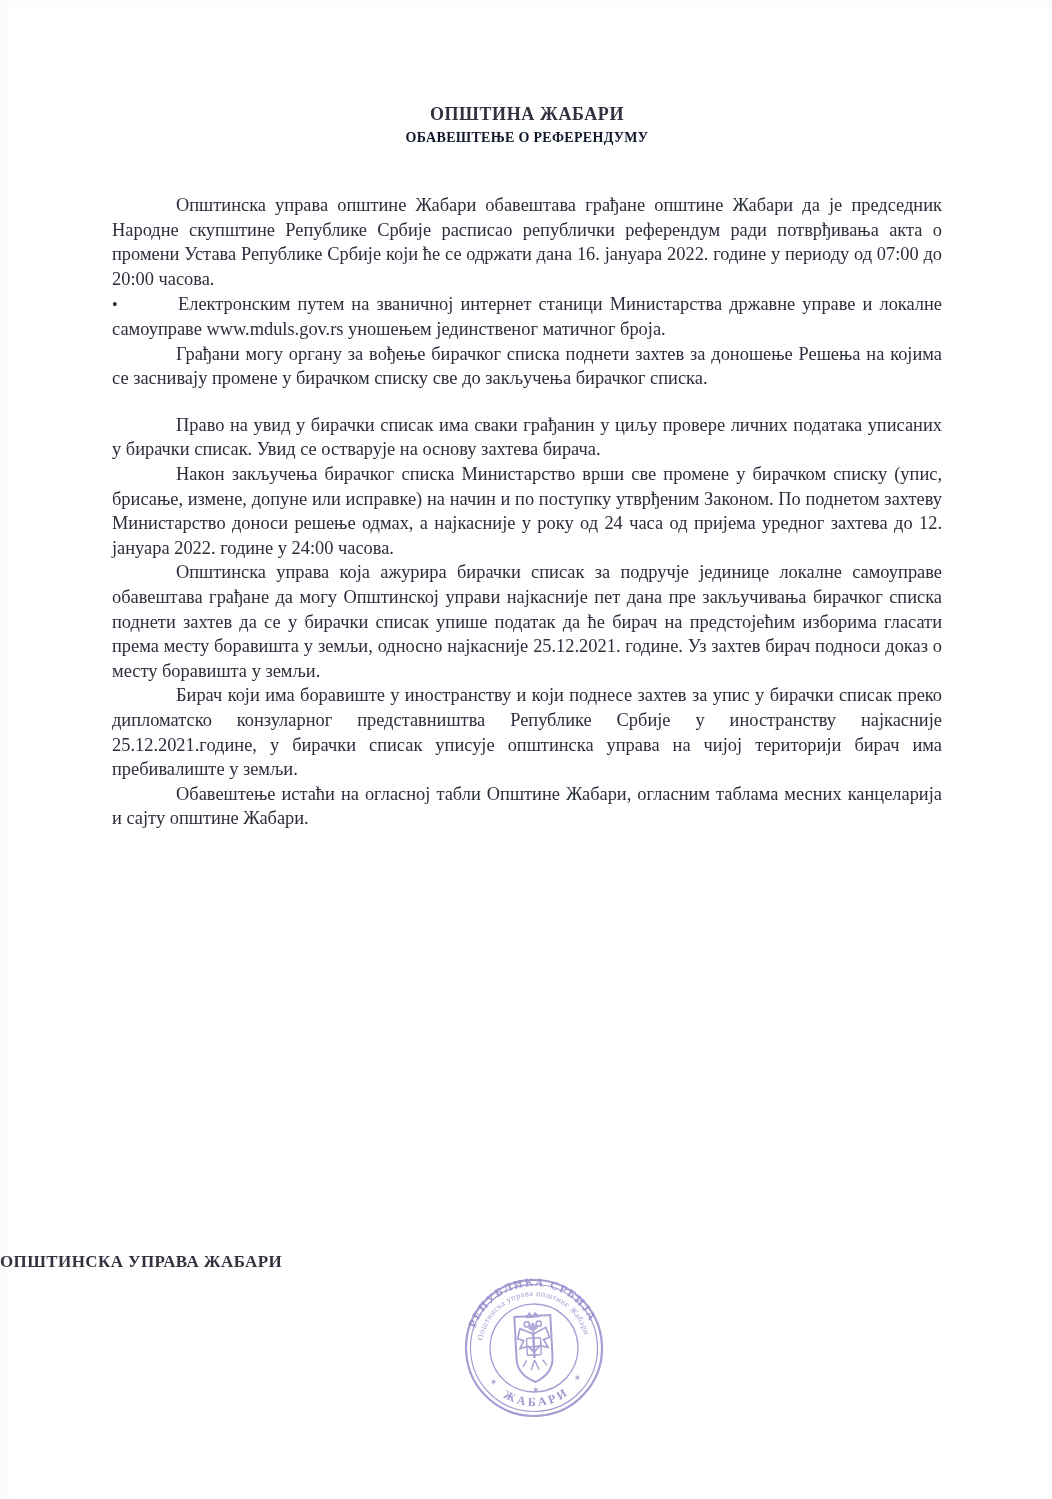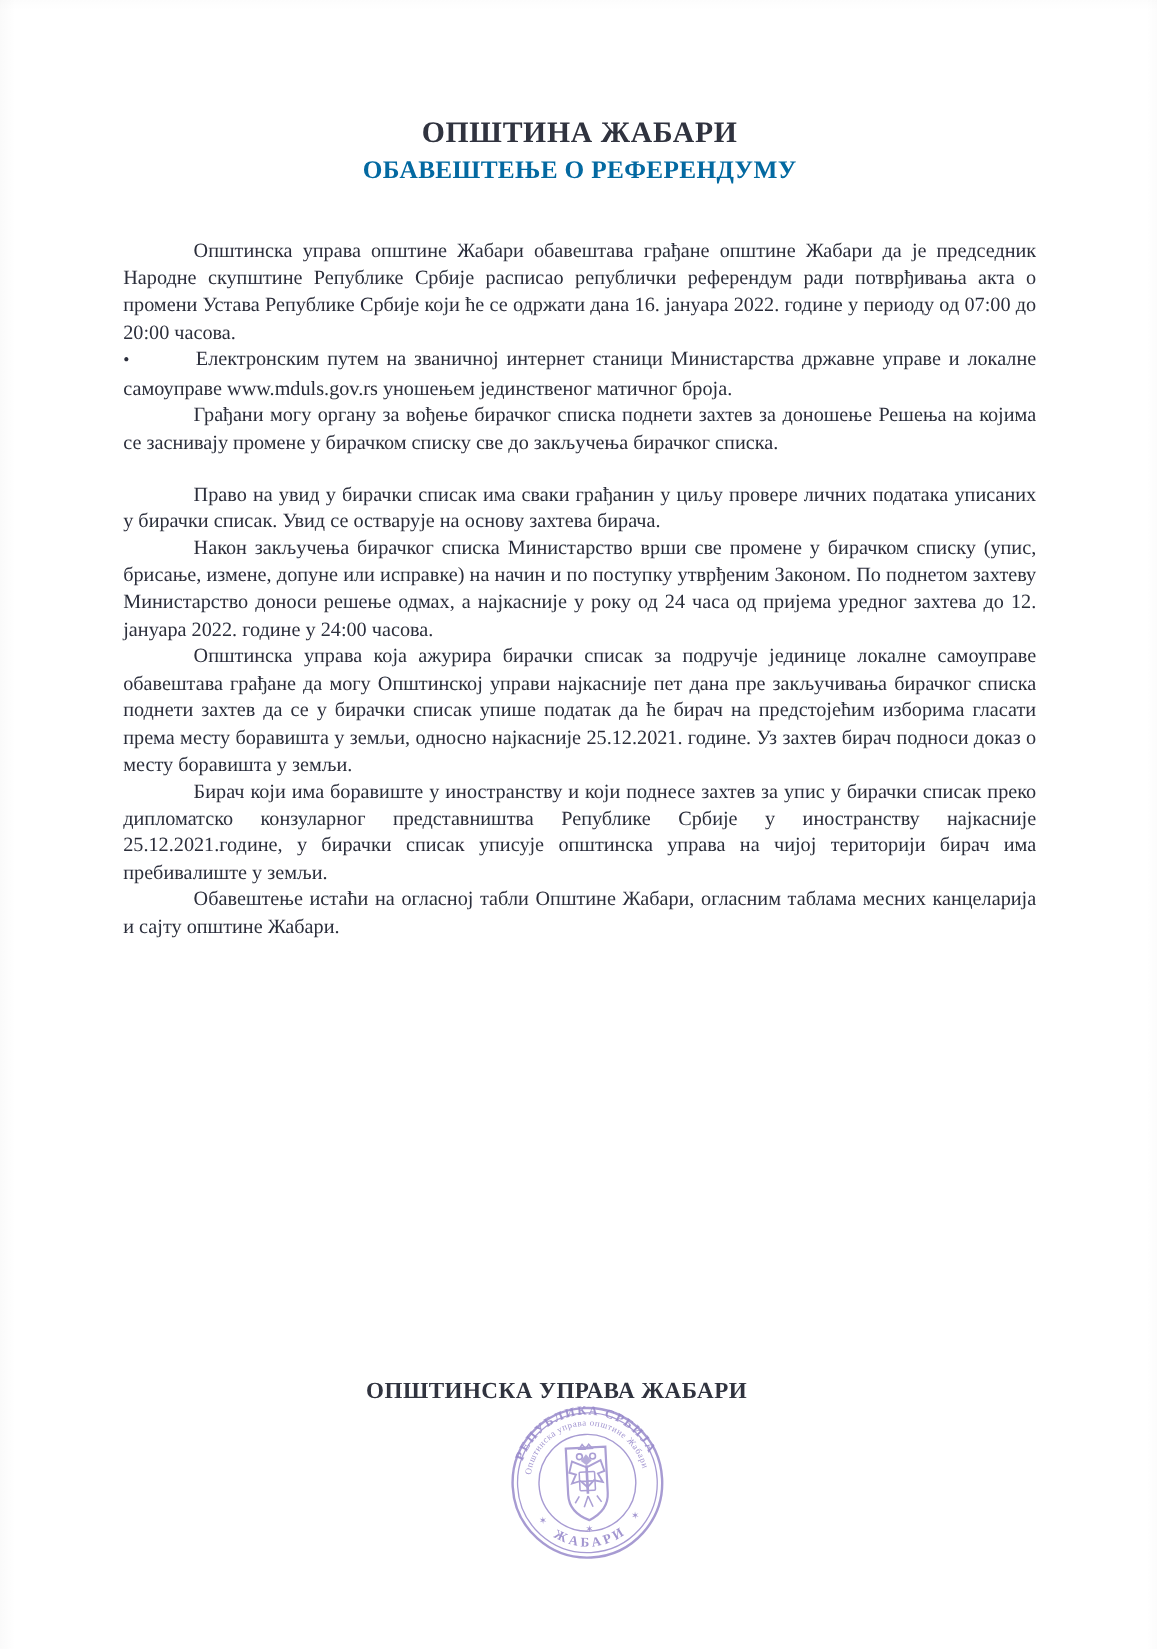--- a/index.html
+++ b/index.html
@@ -40,34 +40,34 @@
     left: 112px;
     top: 0;
     width: 830px;
   }
 
   .title-block {
     text-align: center;
     margin-top: 104px;
   }
   .doc-title {
-    font-size: 27px;
+    font-size: 18px;
     font-weight: bold;
     letter-spacing: 0.6px;
     line-height: 1.22;
     color: #30333f;
     white-space: nowrap;
   }
   .doc-subtitle {
-    font-size: 23px;
+    font-size: 14px;
     font-weight: bold;
     letter-spacing: 0.3px;
     line-height: 1.3;
     margin-top: 3px;
-    color: #0369a1;
+    color: #0f172a;
     white-space: nowrap;
   }
 
   .body-block {
     margin-top: 46px;
     font-size: 18.4px;
     line-height: 24.6px;
   }
 
   p.para {
@@ -93,22 +93,22 @@
     font-size: 16px;
     line-height: 24.6px;
     vertical-align: baseline;
   }
 
   .signature {
     position: absolute;
     left: 0;
     top: 1252px;
     width: 1012px;
-    text-align: center;
-    font-size: 21px;
+    text-align: left;
+    font-size: 17px;
     font-weight: bold;
     letter-spacing: 0.4px;
     color: #30333f;
     z-index: 3;
   }
 
   
   .stamp-wrap {
     position: absolute;
     left: 448px;

